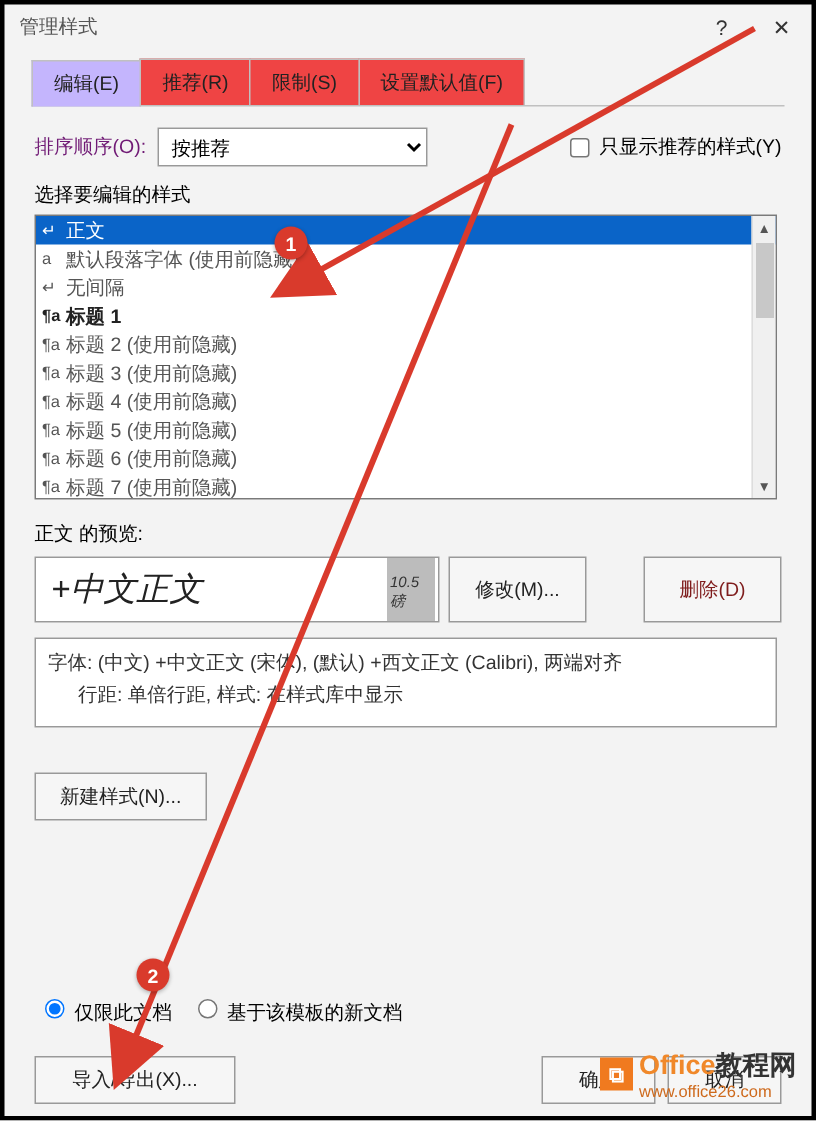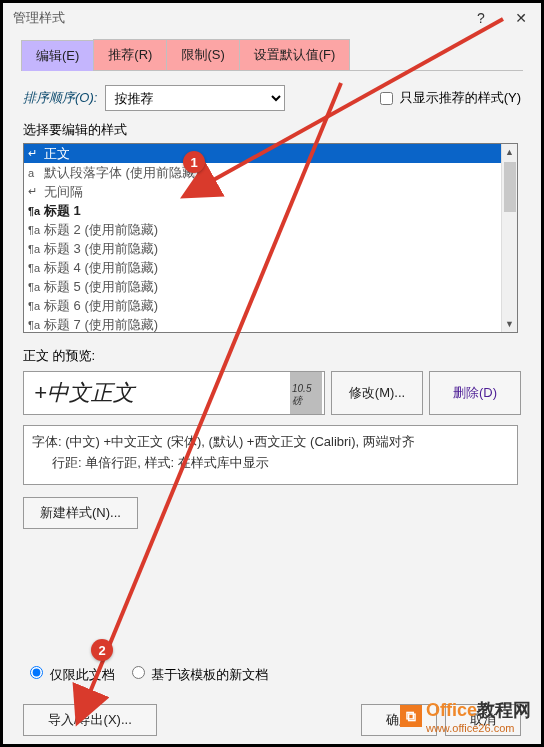--- a/index.html
+++ b/index.html
@@ -40,39 +40,39 @@
     }
     .tabs {
       display: flex;
       margin: 6px 18px 0 18px;
       border-bottom: 1px solid #c0c0c0;
     }
     .tab {
       padding: 6px 14px;
       border: 1px solid #c0c0c0;
       border-bottom: none;
-      background: #fca5a5;
+      background: #ef4444;
       margin-right: -1px;
       font-size: 13px;
       color: #222;
     }
     .tab.active {
       background: #c4b5fd;
       position: relative;
       top: 1px;
     }
     .content {
       padding: 14px 20px 10px 20px;
     }
     .row {
       display: flex;
       align-items: center;
       margin-bottom: 10px;
     }
-    .row label.txt { color: #0c4a6e; font-style: italic; }
+    .row label.txt { color: #701a75; }
     select.sort {
       margin-left: 8px;
       font-size: 13px;
       height: 26px;
       width: 180px;
       border: 1px solid #999;
       background: #fff;
       padding: 2px 4px;
     }
     .cb-wrap {
@@ -171,33 +171,33 @@
     .btn {
       border: 1px solid #999;
       background: #f6f6f6;
       padding: 6px 16px;
       font-size: 13px;
       color: #222;
       display: inline-flex;
       align-items: center;
       justify-content: center;
     }
-    .btn.disabled { color: #4c1d95; }
+    .btn.disabled { color: #7f1d1d; margin-left: 32px; }
     .desc-box {
       border: 1px solid #999;
       background: #fff;
       width: 495px;
       height: 60px;
       margin-top: 10px;
       padding: 6px 8px;
       font-size: 13px;
       color: #333;
       line-height: 1.6;
     }
-    .new-style-btn { margin-top: 12px; display: inline-block; }
+    .new-style-btn { margin-top: 30px; display: inline-block; }
     .radio-row {
       position: absolute;
       left: 22px;
       bottom: 60px;
       display: flex;
       align-items: center;
       gap: 12px;
     }
     .footer {
       position: absolute;

